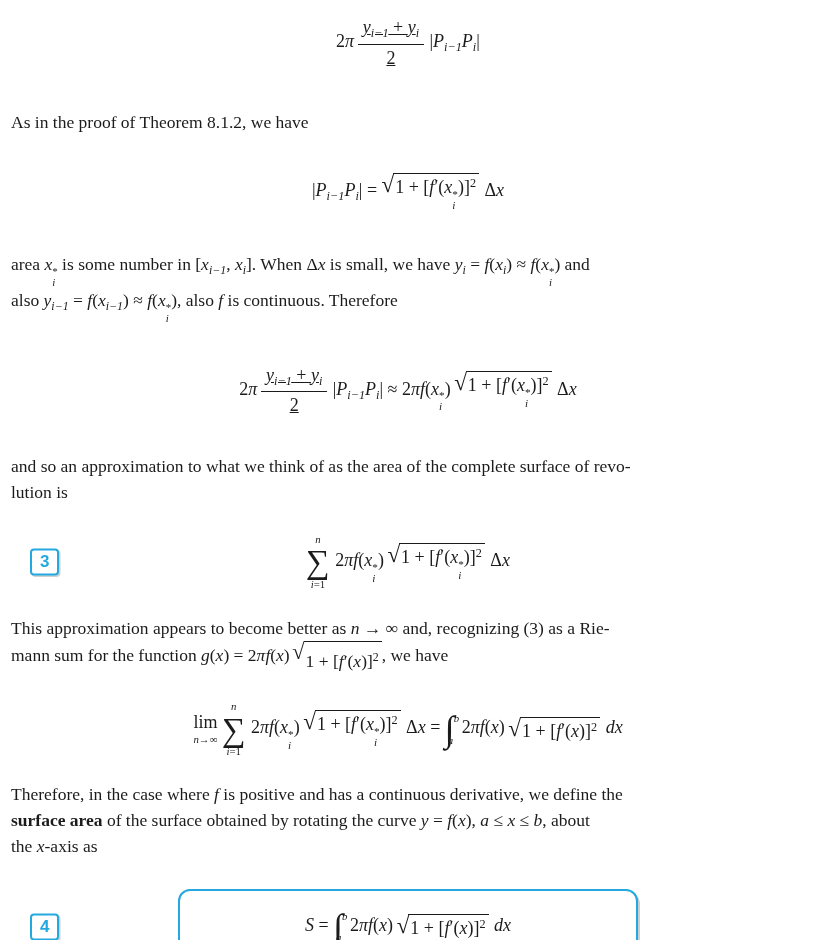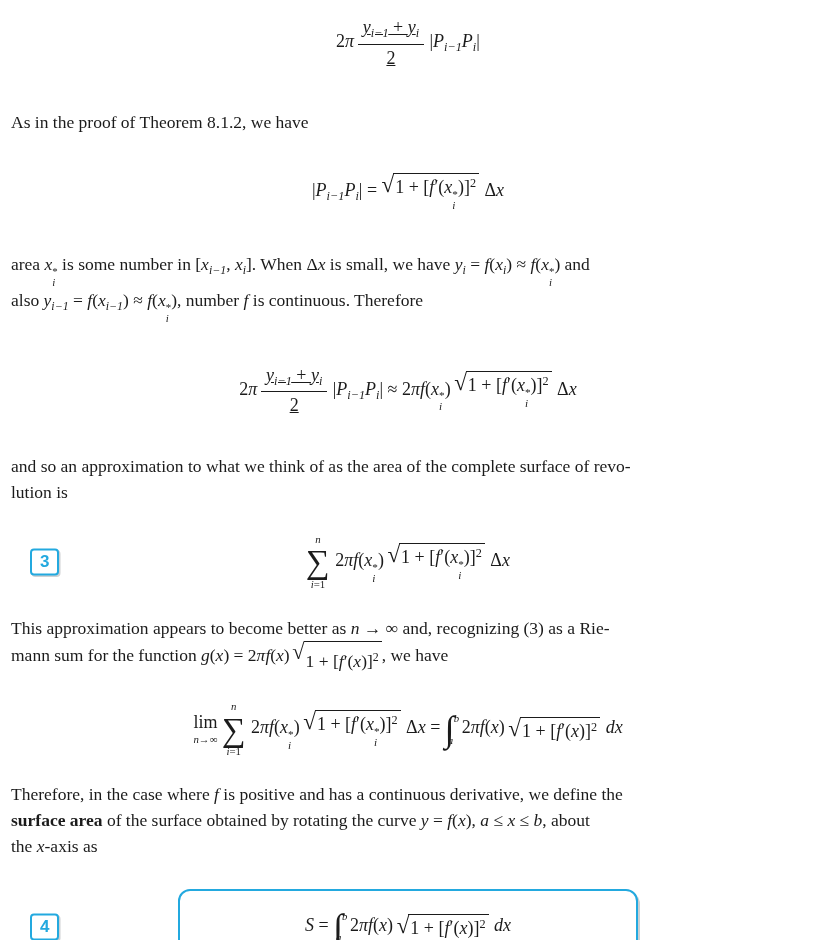--- a/index.html
+++ b/index.html
@@ -71,21 +71,21 @@
 
   <p class="para b-p2"><span class="mn">area </span><span class="mi">x</span><span class="mss">
         <span class="ssup">*</span>
         <span class="ssub">i</span>
       </span><span class="mn"> is some number in [</span><span class="mi">x</span><span class="msub">i−1</span><span class="mn">, </span><span class="mi">x</span><span class="msub">i</span><span class="mn">]. When Δ</span><span class="mi">x</span><span class="mn"> is small, we have </span><span class="mi">y</span><span class="msub">i</span><span class="mn"> = </span><span class="mi">f</span><span class="mn">(</span><span class="mi">x</span><span class="msub">i</span><span class="mn">) ≈ </span><span class="mi">f</span><span class="mn">(</span><span class="mi">x</span><span class="mss">
         <span class="ssup">*</span>
         <span class="ssub">i</span>
       </span><span class="mn">) and</span><br><span class="mn">also </span><span class="mi">y</span><span class="msub">i−1</span><span class="mn"> = </span><span class="mi">f</span><span class="mn">(</span><span class="mi">x</span><span class="msub">i−1</span><span class="mn">) ≈ </span><span class="mi">f</span><span class="mn">(</span><span class="mi">x</span><span class="mss">
         <span class="ssup">*</span>
         <span class="ssub">i</span>
-      </span><span class="mn">), number </span><span class="mi">f</span><span class="mn"> is continuous. Therefore</span></p>
+      </span><span class="mn">), also </span><span class="mi">f</span><span class="mn"> is continuous. Therefore</span></p>
 
   <div class="eq-display b-eq3"><span class="mn">2</span><span class="mi">π</span><span class="msp" style="width: 0.2em;"></span><span class="mfrac"><span class="num"><span class="mi">y</span><span class="msub">i−1</span><span class="mn"> + </span><span class="mi">y</span><span class="msub">i</span></span><span class="den"><span class="mn">2</span></span></span><span class="msp" style="width: 0.3em;"></span><span class="mn">|</span><span class="mi">P</span><span class="msub">i−1</span><span class="mi">P</span><span class="msub">i</span><span class="mn">| ≈ 2</span><span class="mi">π</span><span class="mi">f</span><span class="mn">(</span><span class="mi">x</span><span class="mss">
         <span class="ssup">*</span>
         <span class="ssub">i</span>
       </span><span class="mn">)</span><span class="msp" style="width: 0.2em;"></span><span class="msqrt">
         <span class="rad">√</span>
         <span class="sqbody"><span class="mn">1 + [</span><span class="mi">f</span><span class="mn">′(</span><span class="mi">x</span><span class="mss">
             <span class="ssup">*</span>
             <span class="ssub">i</span>
           </span><span class="mn">)]</span><span class="msup">2</span></span>

